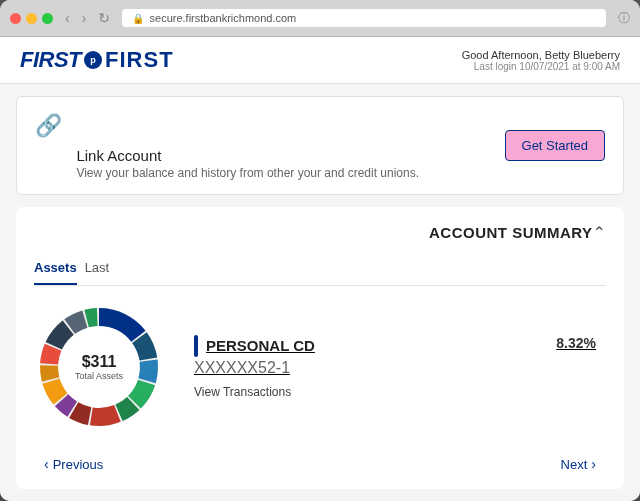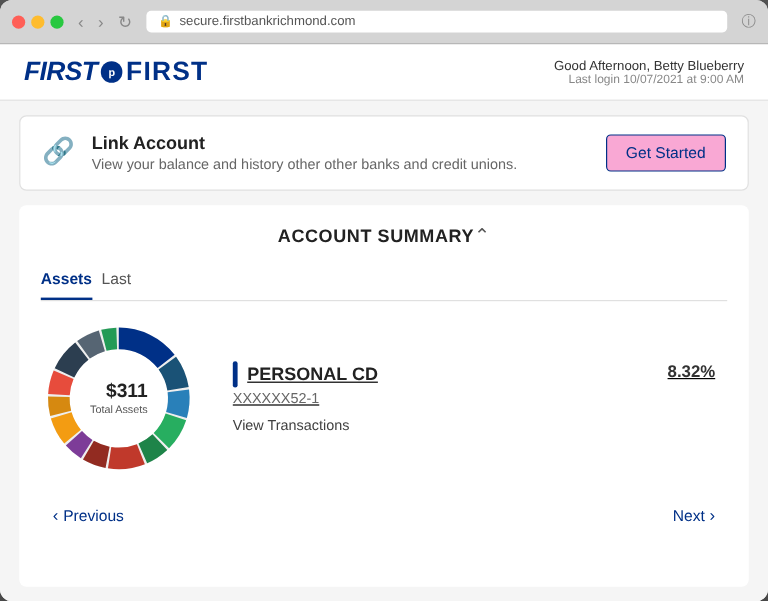--- a/index.html
+++ b/index.html
@@ -146,23 +146,24 @@
       align-items: flex-start;
       gap: 14px;
     }
     .link-icon {
       font-size: 22px;
       color: #555;
       margin-top: 2px;
     }
     .link-title {
       font-size: 15px;
-      font-weight: 700;
+      font-weight: 400;
       color: #222;
       margin-bottom: 2px;
+      margin-top: 36px;
     }
     .link-desc {
       font-size: 12px;
       color: #666;
     }
     .get-started-btn {
       background: #f9a8d4;
       border: 1.5px solid #003087;
       color: #003087;
       padding: 7px 16px;
@@ -176,21 +177,21 @@
     
     .account-summary {
       background: white;
       margin: 0 16px 12px;
       border-radius: 6px;
       padding: 16px 18px;
       flex: 1;
     }
     .summary-header {
       display: flex;
-      justify-content: center;
+      justify-content: flex-end;
       align-items: center;
       margin-bottom: 12px;
     }
     .summary-title {
       font-size: 15px;
       font-weight: 800;
       color: #222;
       letter-spacing: 0.5px;
       text-transform: uppercase;
     }
@@ -232,21 +233,21 @@
       position: relative;
       width: 130px;
       height: 130px;
       flex-shrink: 0;
     }
     .donut-center {
       position: absolute;
       top: 50%;
       left: 50%;
       transform: translate(-50%, -50%);
-      text-align: right;
+      text-align: center;
     }
     .donut-amount {
       font-size: 16px;
       font-weight: 700;
       color: #222;
       display: block;
     }
     .donut-label {
       font-size: 9px;
       color: #555;
@@ -270,21 +271,21 @@
       background: #003087;
       border-radius: 2px;
       flex-shrink: 0;
     }
     .account-name {
       font-size: 15px;
       font-weight: 700;
       color: #222;
     }
     .account-number {
-      font-size: 12px;
+      font-size: 16px;
       color: #666;
       margin-bottom: 4px;
     }
     .account-rows {
       display: flex;
       flex-direction: column;
       gap: 4px;
     }
     .account-row {
       display: flex;
@@ -369,21 +370,21 @@
         <div class="user-greeting">Good Afternoon, Betty Blueberry</div>
         <div class="last-login">Last login 10/07/2021 at 9:00 AM</div>
       </div>
     </div>
 
     <div class="link-banner">
       <div class="link-banner-left">
         <div class="link-icon">🔗</div>
         <div>
           <div class="link-title">Link Account</div>
-          <div class="link-desc">View your balance and history other other banks and credit unions.</div>
+          <div class="link-desc">View your balance and history from other your and credit unions.</div>
         </div>
       </div>
       <button class="get-started-btn">Get Started</button>
     </div>
 
     <div class="account-summary">
       <div class="summary-header">
         <span class="summary-title">ACCOUNT SUMMARY</span>
         <span class="chevron-up">⌃</span>
       </div>

